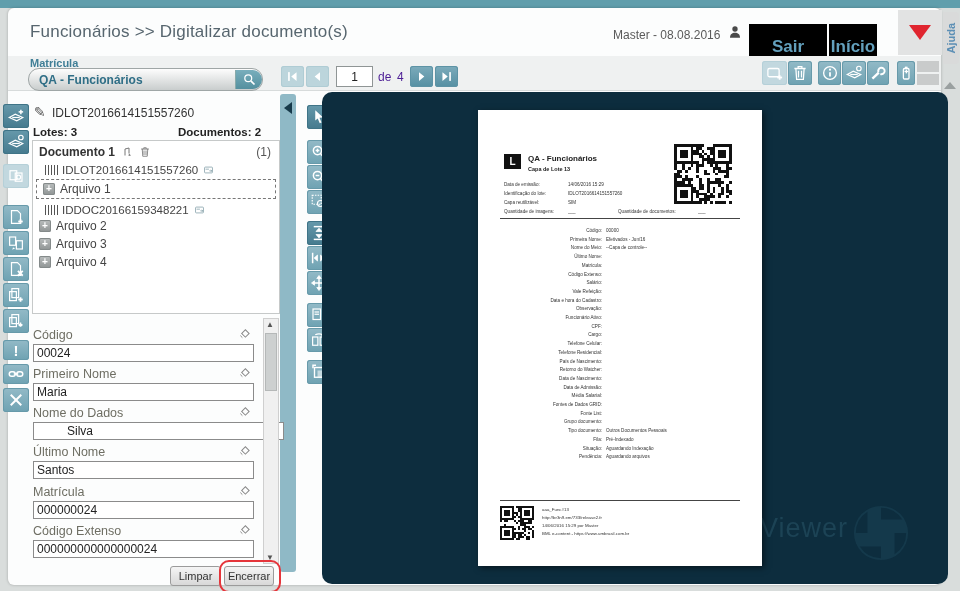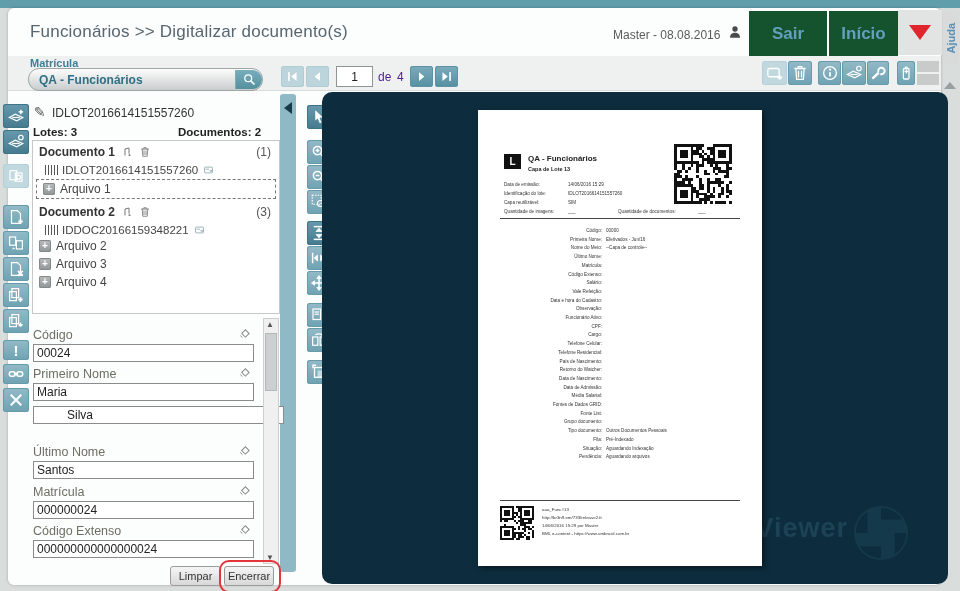--- a/index.html
+++ b/index.html
@@ -5,21 +5,21 @@
   html,body{margin:0;padding:0}
   body{width:960px;height:591px;position:relative;background:#d9dddc;font-family:"Liberation Sans","DejaVu Sans",sans-serif;overflow:hidden;-webkit-font-smoothing:antialiased}
   .abs{position:absolute}
   
   .topstrip{left:0;top:0;width:960px;height:8px;background:#609eac}
   
   .card{left:8px;top:8px;width:933px;height:577px;background:#fcfdfd;border-radius:6px;box-shadow:0 0 3px rgba(0,0,0,.25)}
   .breadcrumb{left:30px;top:22px;font-size:17px;color:#57666f;letter-spacing:.2px}
   .usertext{left:613px;top:28px;font-size:12px;color:#5a5a5a}
   .person{left:727px;top:24px;width:16px;height:16px;color:#4a4a4a}
-  .hbtn{top:11px;height:45px;background:#14532d;color:#63a0bd;font-weight:bold;font-size:17px;display:flex;align-items:center;justify-content:center;cursor:pointer}
+  .hbtn{top:24px;height:45px;background:#000000;color:#63a0bd;font-weight:bold;font-size:17px;display:flex;align-items:center;justify-content:center;cursor:pointer}
   .tribtn{left:898px;top:10px;width:44px;height:45px;background:#e2e3e3;display:flex;align-items:center;justify-content:center}
   .tri-red{width:0;height:0;border-left:11px solid transparent;border-right:11px solid transparent;border-top:15px solid #e0252f}
   .ajuda{left:943px;top:12px;width:16px;height:52px;background:#d9dada;border-radius:0 4px 4px 0;display:flex;align-items:center;justify-content:center}
   .ajuda span{writing-mode:vertical-rl;transform:rotate(180deg);font-size:11px;color:#5c8fb5;font-weight:bold}
   
   .toolrow{left:8px;top:56px;width:933px;height:34px;background:#eff1f1;border-bottom:1px solid #d7dbdb}
   .applabel{left:30px;top:57px;font-size:11px;font-weight:bold;color:#3f7e96}
   .dropdown{left:28px;top:68px;width:233px;height:21px;background:linear-gradient(#fdfdfd,#c9cdcd);border:1px solid #9fa6a6;border-radius:11px;display:flex;align-items:center}
   .dropdown .val{flex:1;padding-left:10px;font-size:12px;font-weight:bold;color:#2f6e86}
   .searchbtn{width:26px;height:19px;background:linear-gradient(#79aebc,#54909f);border-radius:0 10px 10px 0;border-left:1px solid #8aa;display:flex;align-items:center;justify-content:center;color:#fff;cursor:pointer}
@@ -54,21 +54,21 @@
   .finput{position:absolute;width:213px;height:14px;border:1px solid #8b8b8b;font-size:12px;color:#222;padding:1px 3px;background:#fff;font-family:"Liberation Sans",sans-serif}
   .eraser{position:absolute;left:238px;width:14px;height:14px;color:#888}
   .scroll{left:263px;top:318px;width:14px;height:244px;background:#f0f0f0;border:1px solid #cfcfcf}
   .scroll .thumb{position:absolute;left:1px;top:14px;width:10px;height:56px;background:#cdd0d0;border:1px solid #b5b8b8}
   .scroll .ar{position:absolute;left:0;width:12px;text-align:center;font-size:8px;color:#555}
   .btn{position:absolute;top:566px;height:18px;background:linear-gradient(#f5f5f5,#d8d8d8);border:1px solid #9b9b9b;border-radius:3px;font-size:11px;color:#333;display:flex;align-items:center;justify-content:center;cursor:pointer}
   .redring{left:219px;top:560px;width:58px;height:29px;border:2px solid #e5353b;border-radius:10px}
   
   .viewer{left:322px;top:92px;width:626px;height:492px;background:#0d2d3e;border-radius:10px}
   .page{left:156px;top:18px;width:284px;height:456px;background:#fff;box-shadow:2px 2px 6px rgba(0,0,0,.5);position:absolute}
-  .wm{position:absolute;right:100px;bottom:40px;font-size:27px;font-weight:bold;color:#1c4355;letter-spacing:1px}
+  .wm{position:absolute;right:100px;bottom:40px;font-size:27px;font-weight:normal;color:#1c4355;letter-spacing:1px}
   .wmlogo{position:absolute;right:38px;bottom:22px;width:58px;height:58px;color:#1c4355}
   
   .pg-logo{position:absolute;left:26px;top:44px;width:17px;height:15px;background:#111;color:#fff;font-size:10px;font-weight:bold;text-align:center;line-height:15px}
   .pg-title{position:absolute;left:50px;top:44px;font-size:8px;font-weight:bold;color:#222}
   .pg-sub{position:absolute;left:50px;top:56px;font-size:5.5px;font-weight:bold;color:#222}
   .pg-hrow{position:absolute;left:26px;font-size:4.6px;color:#333;width:170px}
   .pg-hrow .v{position:absolute;left:64px}
   .pg-hr{position:absolute;left:22px;width:240px;border-top:1px solid #444}
   .pg-brow{position:absolute;width:260px;font-size:4.6px;color:#333}
   .pg-brow .l{position:absolute;right:148px;text-align:right;white-space:nowrap}
@@ -269,21 +269,21 @@
 <div class="abs card"></div>
 
 <div class="abs breadcrumb">Funcionários  &gt;&gt;  Digitalizar documento(s)</div>
 <div class="abs usertext">Master - 08.08.2016</div>
 <svg class="abs person">
     <use href="#s-person"></use>
   </svg>
 <div class="abs hbtn" style="left:749px;width:78px">
     <span>Sair</span>
   </div>
-<div class="abs hbtn" style="left:829px;width:69px">
+<div class="abs hbtn" style="left:829px;width:48px">
     <span>Início</span>
   </div>
 <div class="abs tribtn clickable">
     <div class="tri-red"></div>
   </div>
 <div class="abs ajuda clickable">
     <span>Ajuda</span>
   </div>
 
 <div class="abs toolrow"></div>
@@ -435,28 +435,20 @@
     <svg class="cardic">
         <use href="#s-card"></use>
       </svg>
   </div>
   <div class="dashedsel">
     <div class="filerow">
       <span class="plusbadge">+</span>
       <span>Arquivo 1</span>
     </div>
   </div>
-  <div class="docrow">
-    <span class="doctitle">Documento 2</span><svg class="inlic">
-        <use href="#s-notearrow"></use>
-      </svg><svg class="inlic">
-        <use href="#s-trash"></use>
-      </svg>
-    <span class="doccount">(3)</span>
-  </div>
   <div class="coderow">
     <span class="barcode"></span>
     <span>IDDOC20166159348221</span>
     <svg class="cardic">
         <use href="#s-card"></use>
       </svg>
   </div>
   <div>
 
       <div class="filerow">
@@ -485,21 +477,21 @@
 <span class="abs flabel" style="left:33px;top:367px">Primeiro Nome</span>
 <svg class="eraser" style="top:365px">
     <use href="#s-eraser"></use>
   </svg>
 <input class="finput" style="left: 33px; top: 383px;" value="Maria">
 
 <span class="abs flabel" style="left:33px;top:406px">Nome do Dados</span>
 <svg class="eraser" style="top:404px">
     <use href="#s-eraser"></use>
   </svg>
-<input class="finput" style="left: 33px; top: 406px; padding-left: 33px;" value="Silva">
+<input class="finput" style="left: 33px; top: 422px; padding-left: 33px;" value="Silva">
 
 <span class="abs flabel" style="left:33px;top:445px">Último Nome</span>
 <svg class="eraser" style="top:443px">
     <use href="#s-eraser"></use>
   </svg>
 <input class="finput" style="left: 33px; top: 461px;" value="Santos">
 
 <span class="abs flabel" style="left:33px;top:485px">Matrícula</span>
 <svg class="eraser" style="top:483px">
     <use href="#s-eraser"></use>

